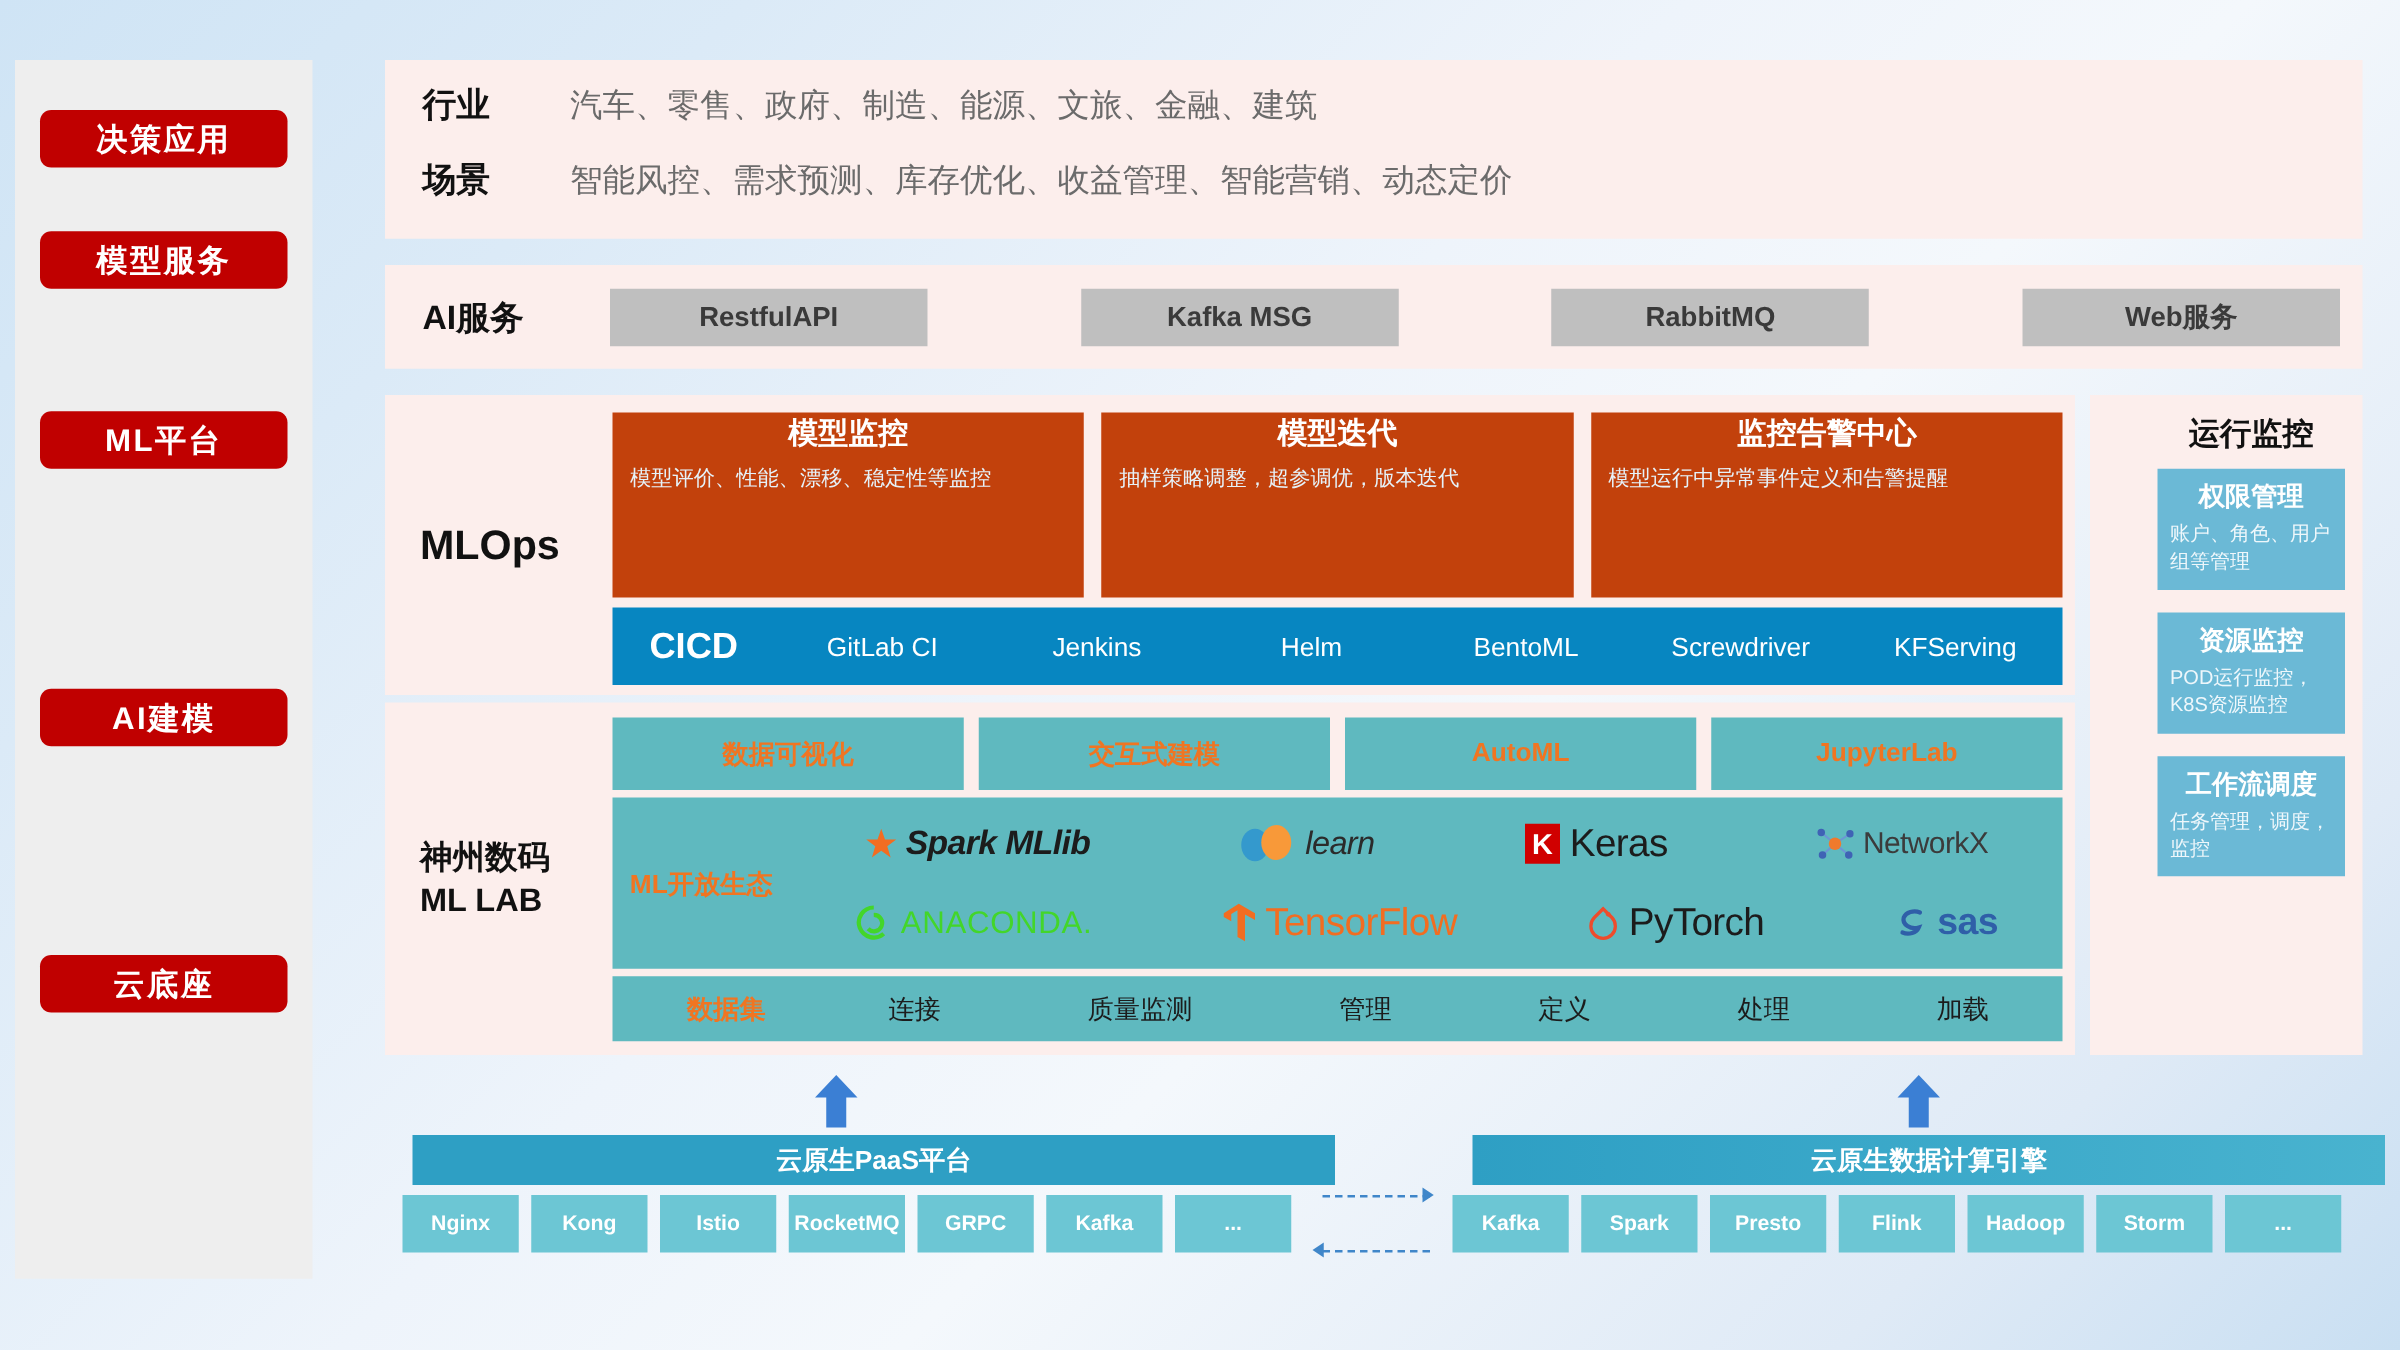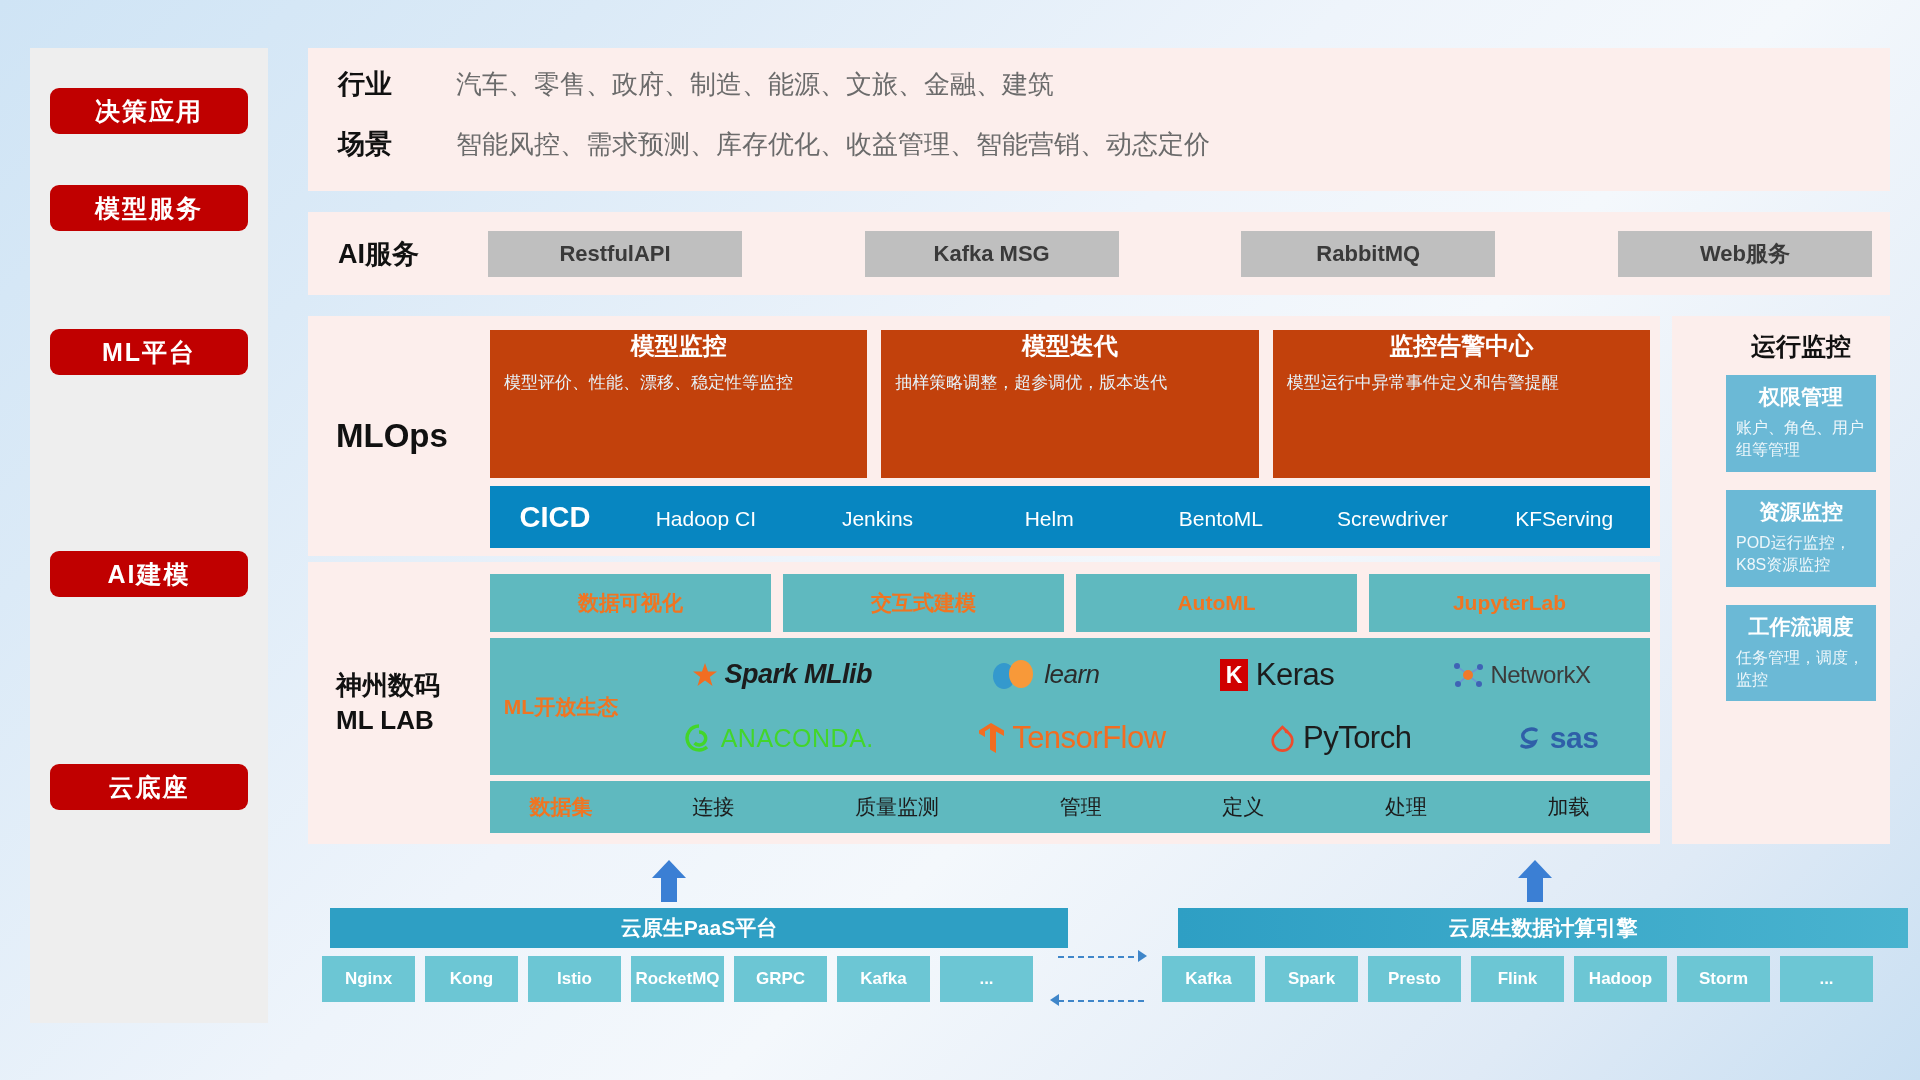--- a/index.html
+++ b/index.html
@@ -7,21 +7,21 @@
   body {
     font-family: "Liberation Sans", "DejaVu Sans", sans-serif;
     background: linear-gradient(135deg, #cfe4f5 0%, #dbeaf7 20%, #eef4fb 45%, #f4f8fc 60%, #dfeaf6 85%, #c9dff2 100%);
     position: relative;
     overflow: hidden;
   }
   #canvas { position: absolute; left: 0; top: 0; width: 1920px; height: 1080px; }
 
   
   .left-rail {
-    position: absolute; left: 30px; top: 48px;
+    position: absolute; left: 12px; top: 48px;
     width: 238px; height: 975px;
     background: #eeeeee;
   }
   .rail-chip {
     position: absolute; left: 20px; width: 198px; height: 46px;
     background: #c00000; border-radius: 9px;
     color: #ffffff; font-size: 25px; font-weight: bold;
     display: flex; align-items: center; justify-content: center;
     letter-spacing: 2px;
   }
@@ -87,21 +87,21 @@
     background: #5fb9bf; display: flex; align-items: center;
   }
   .eco-label { width: 142px; flex: none; color: #f07522; font-size: 21px; font-weight: bold; text-align: center; }
   .eco-logos { flex: 1; display: flex; flex-direction: column; justify-content: center; gap: 2px; height: 100%; padding: 6px 0; }
   .logo-line { display: flex; align-items: center; justify-content: space-around; height: 50%; }
   .logo { display: flex; align-items: center; gap: 7px; }
   .logo-txt { font-size: 28px; letter-spacing: -0.5px; }
 
   .data-row {
     position: absolute; left: 182px; top: 219px; right: 10px; height: 52px;
-    background: #5fb9bf; display: flex; align-items: center;
+    background: #5fb9bf; display: flex; align-items: center; padding-left: 20px;
   }
   .data-label { width: 142px; flex: none; color: #f07522; font-size: 21px; font-weight: bold; text-align: center; }
   .data-items { flex: 1; display: flex; justify-content: space-around; }
   .data-item { color: #1c1c1c; font-size: 21px; }
 
   
   #band-monitor {
     position: absolute; left: 1672px; top: 316px; width: 218px; height: 528px;
     background: #fceeec;
     padding-left: 40px;
@@ -206,21 +206,21 @@
       </div>
       <div class="mlops-card">
         <h4>监控告警中心</h4>
         <p>模型运行中异常事件定义和告警提醒</p>
       </div>
     </div>
 
     <div class="cicd-bar">
       <div class="cicd-title">CICD</div>
       <div class="cicd-items">
-        <div class="cicd-item">Hadoop CI</div>
+        <div class="cicd-item">GitLab CI</div>
         <div class="cicd-item">Jenkins</div>
         <div class="cicd-item">Helm</div>
         <div class="cicd-item">BentoML</div>
         <div class="cicd-item">Screwdriver</div>
         <div class="cicd-item">KFServing</div>
       </div>
     </div>
   </div>
 
   <div class="band" id="band-model">

